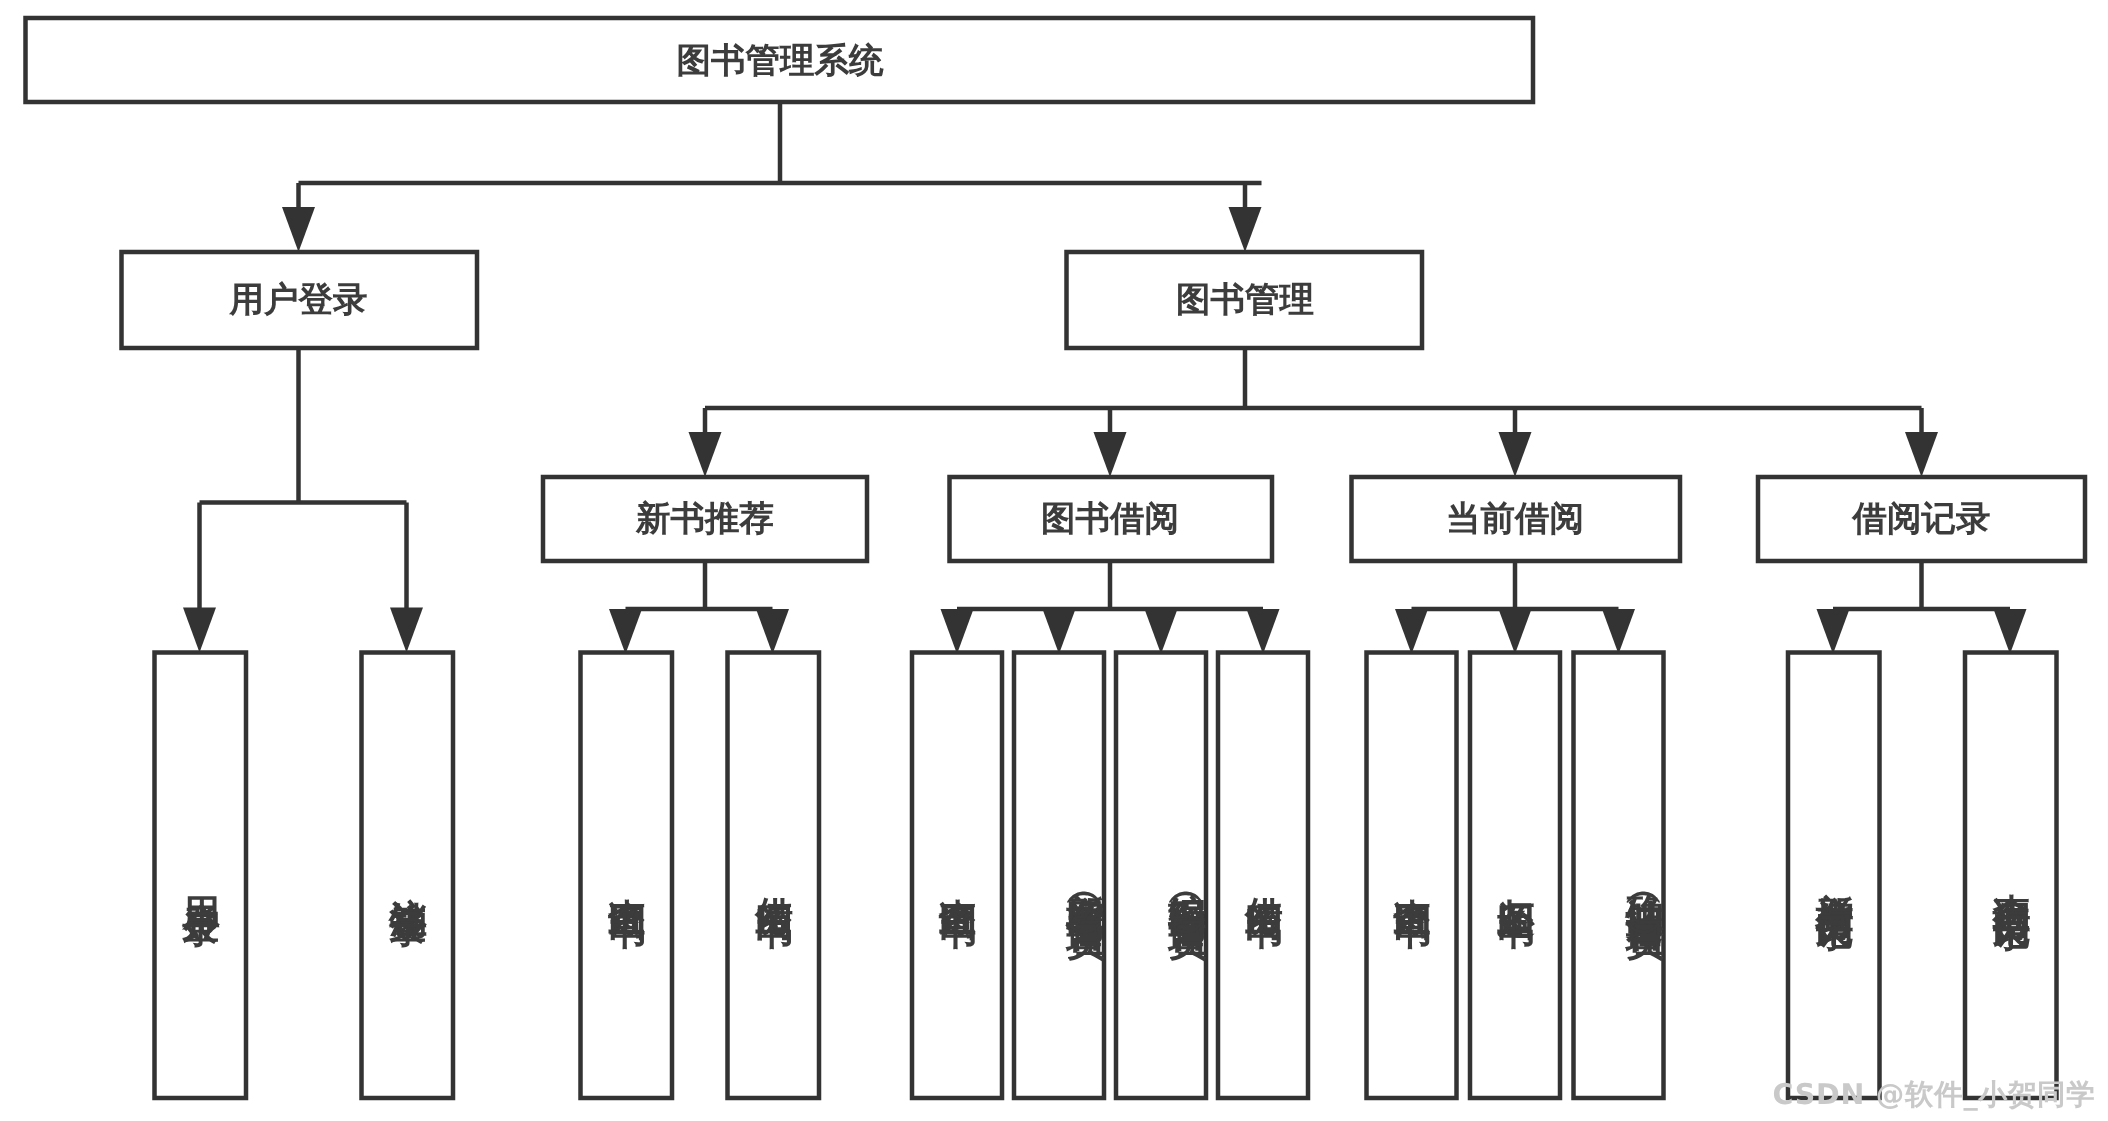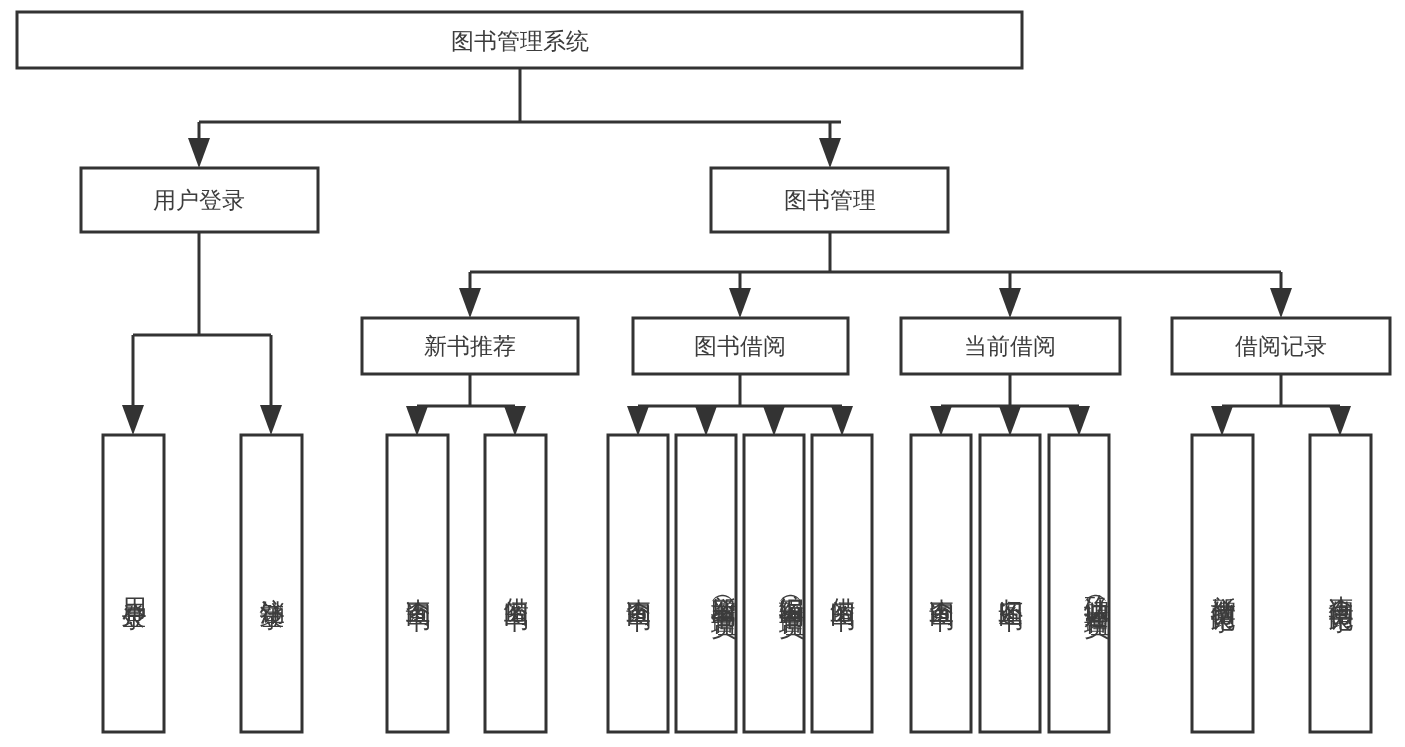--- a/index.html
+++ b/index.html
@@ -1,21 +1,21 @@
 <!DOCTYPE html>
 <html><head>
 <meta charset="utf-8">
 <style>
   html,body{margin:0;padding:0;background:#ffffff;}
   body{
     width:1405px;height:747px;
     font-family:"DejaVu Sans","Liberation Sans",sans-serif;
     overflow:hidden;
   }
-  #diagram-root{position:relative;width:1405px;height:747px;background:#fff;}
+  #diagram-root{position:relative;width:1405px;height:747px;background:#fff;font-weight:bold;}
   svg#flow{position:absolute;left:0;top:0;width:1405px;height:747px;display:block;}
   .node-rect{fill:#ffffff;stroke:#333333;stroke-width:3;}
   .conn{stroke:#333333;stroke-width:3;fill:none;}
   .arrow-head{fill:#333333;stroke:none;}
   .node-label{
     fill:#3c3c3c;
     font-family:"DejaVu Sans","Liberation Sans",sans-serif;
     text-anchor:middle;
     dominant-baseline:middle;
   }
@@ -189,13 +189,14 @@
   <div class="vleaf" style="left:744px;top:443px;width:60px;height:290px;">编辑图书（管理员）</div>
   <div class="vleaf center" style="left:812px;top:435px;width:60px;height:297px;">借阅图书</div>
 
   <div class="vleaf center" style="left:911px;top:435px;width:60px;height:297px;">查询图书</div>
   <div class="vleaf center" style="left:980px;top:435px;width:60px;height:297px;">归还图书</div>
   <div class="vleaf" style="left:1049px;top:443px;width:60px;height:290px;">确认归还（管理员）</div>
 
   <div class="vleaf center" style="left:1192px;top:435px;width:61px;height:297px;">新增借阅记录</div>
   <div class="vleaf center" style="left:1310px;top:435px;width:61px;height:297px;">查询借阅记录</div>
 
+  <div class="watermark">CSDN @软件_小贺同学</div>
 </div>
 
 </body></html>

